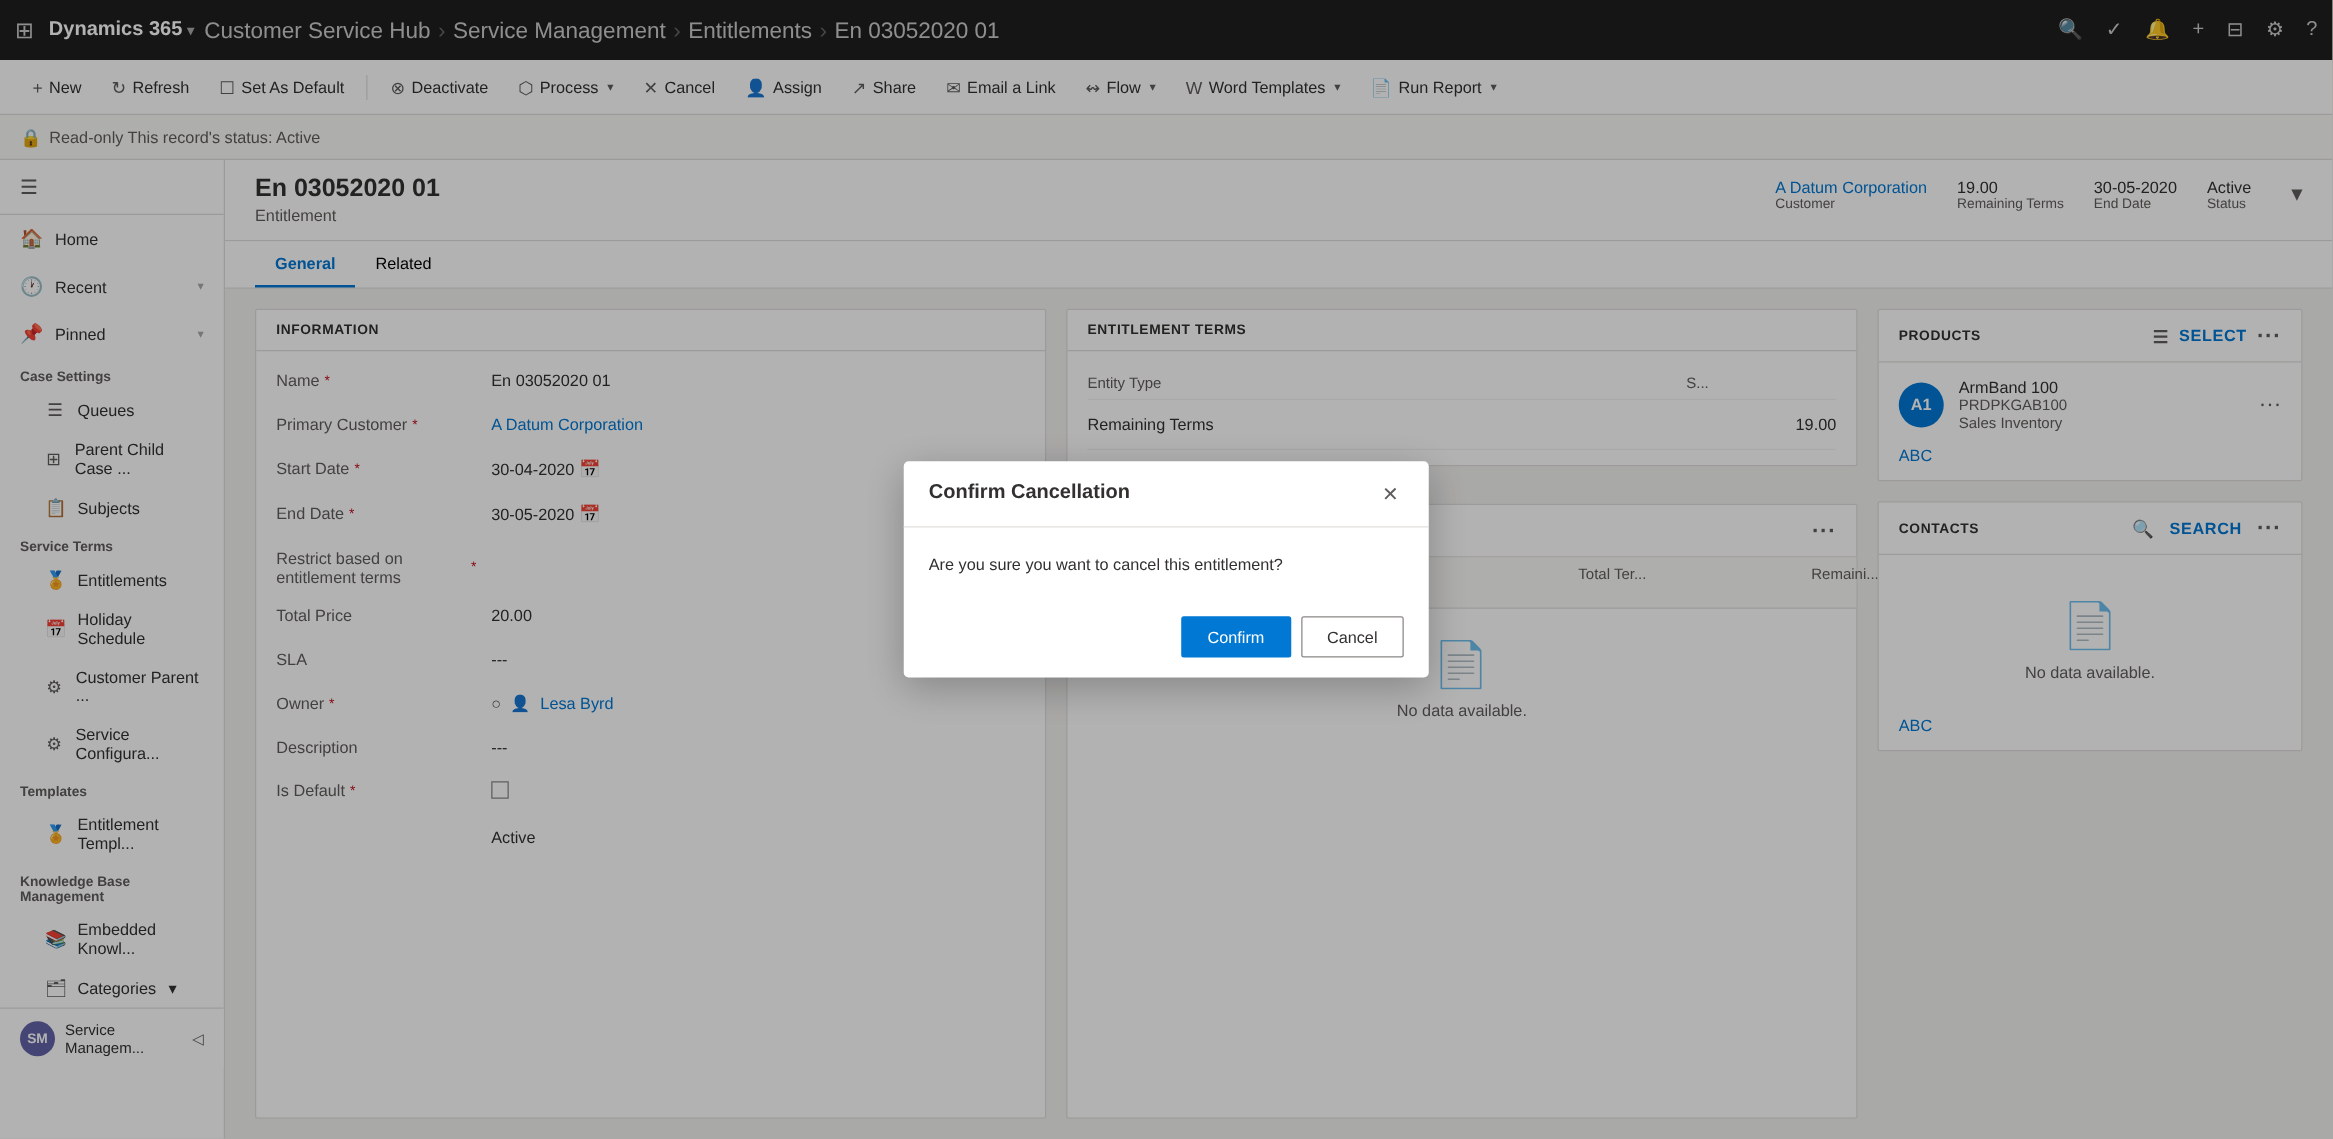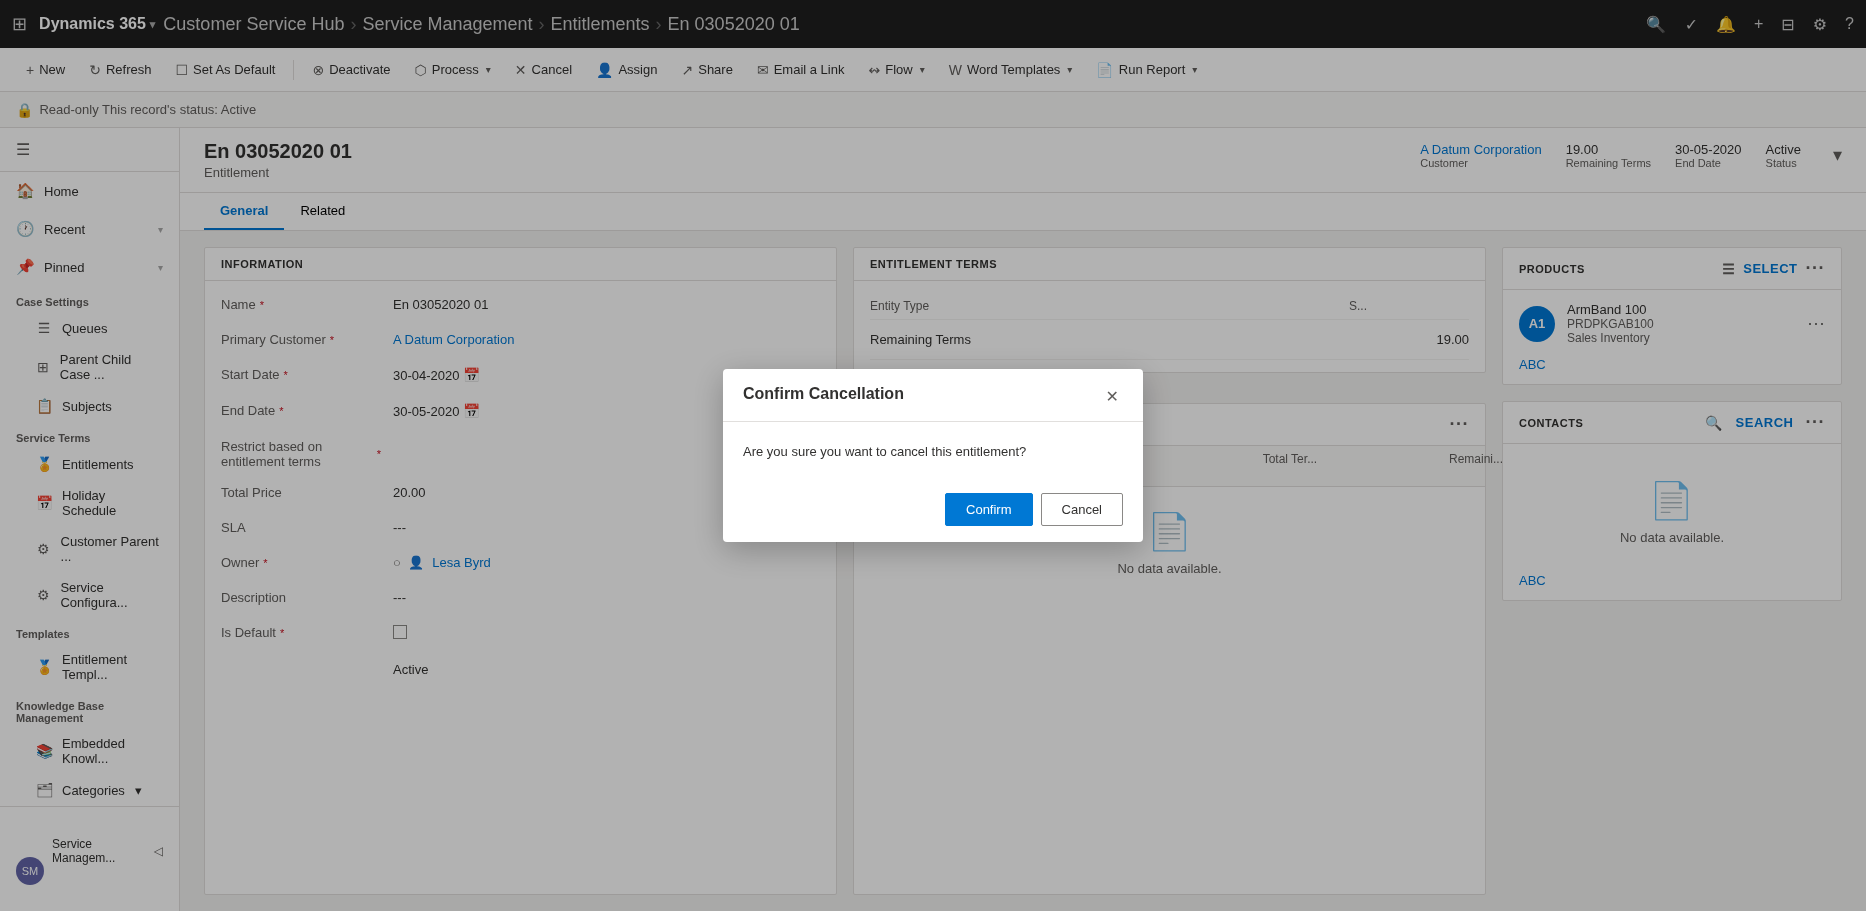--- a/index.html
+++ b/index.html
@@ -441,21 +441,21 @@
       <span class="nav-icon">📚</span>
       <span>Embedded Knowl...</span>
     </div>
     <div class="sidebar-sub-item">
       <span class="nav-icon">🗂</span>
       <span>Categories</span>
       <span class="chevron">▾</span>
     </div>
 
     <div style="position: sticky; bottom: 0; background: #fff; border-top: 1px solid #e1dfdd; padding: 10px 16px; display: flex; align-items: center; gap: 8px;">
-      <div style="width:28px;height:28px;border-radius:50%;background:#6264a7;color:#fff;display:flex;align-items:center;justify-content:center;font-size:11px;font-weight:400;margin-top:40px;">SM</div>
+      <div style="width:28px;height:28px;border-radius:50%;background:#6264a7;color:#fff;display:flex;align-items:center;justify-content:center;font-size:11px;font-weight:700;">SM</div>
       <span style="font-size:12px;color:#323130;flex:1;">Service Managem...</span>
       <span style="font-size:12px;color:#605e5c;cursor:pointer;">◁</span>
     </div>
   </div>
 
   <div class="content-area">
 
     <div class="record-header">
       <div class="record-title-area">
         <div class="record-title">En 03052020 01</div>

